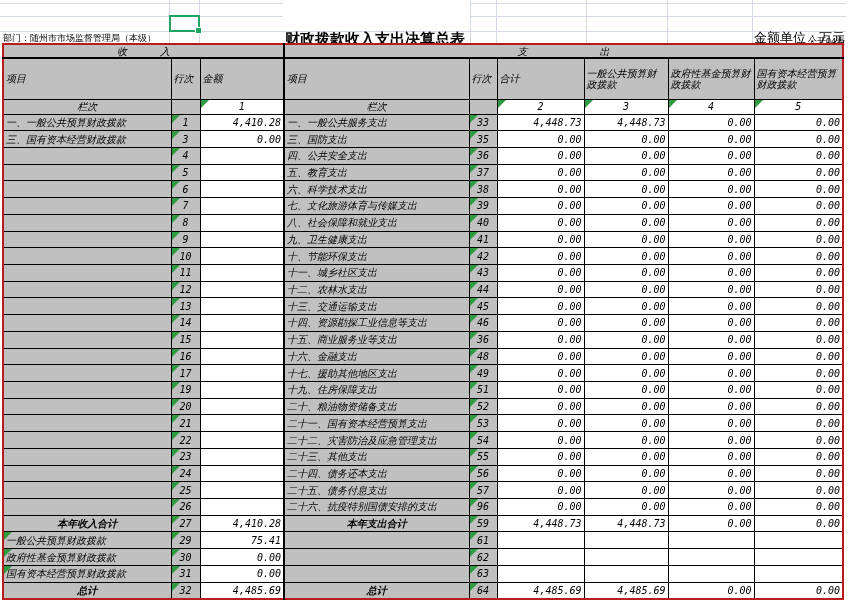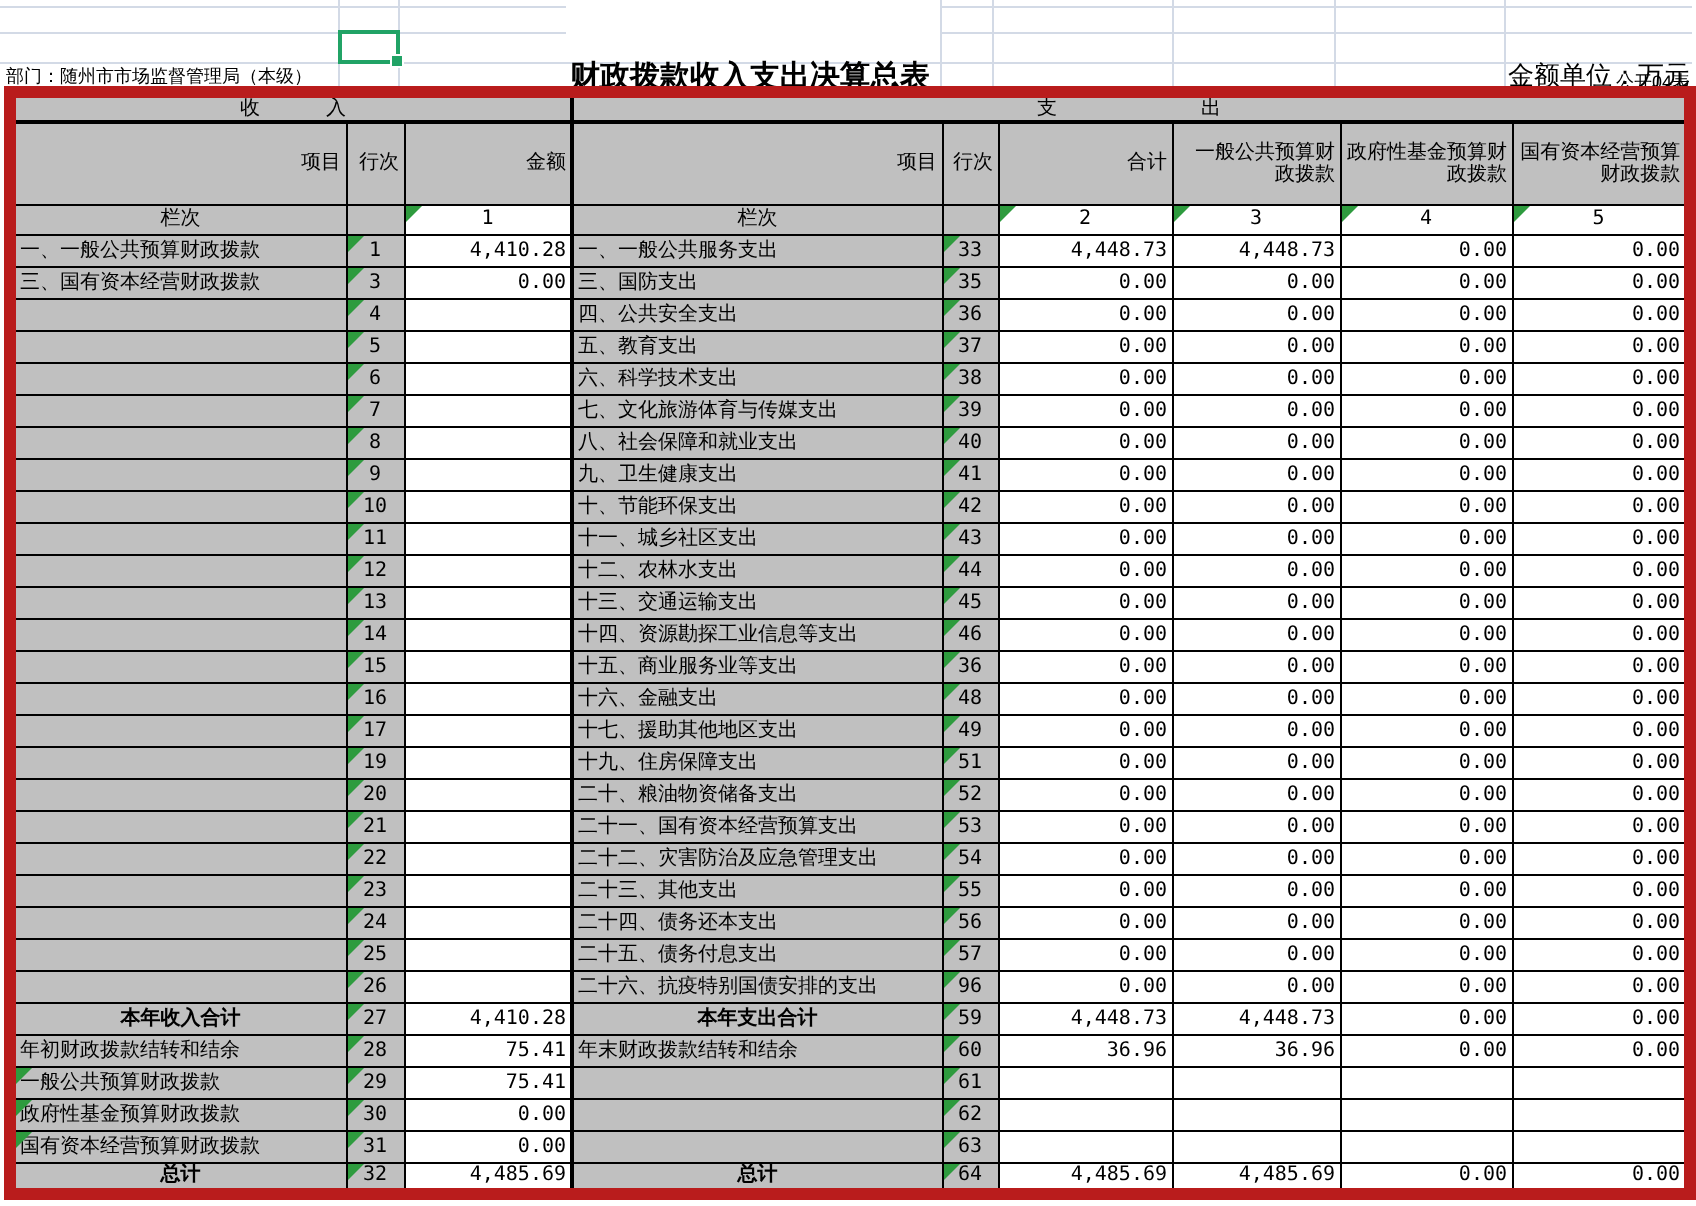--- a/index.html
+++ b/index.html
@@ -17,31 +17,31 @@
   .dept{position:absolute;left:3px;top:33px;font-size:9px;line-height:10px;white-space:nowrap;}
   .code{position:absolute;right:3px;top:36px;font-size:9px;line-height:10px;white-space:nowrap;}
   .unit{position:absolute;right:3px;top:33px;font-size:13px;line-height:10px;white-space:nowrap;}
 
   .sel{position:absolute;left:169px;top:15px;width:31px;height:17px;box-sizing:border-box;
     border:2px solid var(--sel);}
   .sel .handle{position:absolute;right:-4px;bottom:-4px;width:5px;height:5px;
     background:var(--sel);border:1px solid #fff;}
 
   table.sheet{position:absolute;left:2px;top:43px;width:840px;height:557px;
-    border-collapse:collapse;table-layout:fixed;border:6px solid #b91c1c;
-    font-size:10px;line-height:11px;}
+    border-collapse:collapse;table-layout:fixed;border:2px solid #b91c1c;
+    font-size:10px;line-height:11px;font-style:italic;}
   table.sheet th,table.sheet td{border:1px solid #000;padding:0 2px;overflow:hidden;
     box-sizing:border-box;vertical-align:middle;}
   tr.secrow{height:14px;}
   tr.secrow th{background:var(--gray);font-weight:normal;border-bottom:2px solid #000;
     text-align:center;white-space:nowrap;}
   th.sec-in{letter-spacing:33px;text-indent:33px;}
   th.sec-out{letter-spacing:72px;text-indent:72px;}
   tr.hdrrow{height:41px;}
-  tr.hdrrow th{background:var(--gray);font-weight:normal;text-align:right;white-space:normal;}
+  tr.hdrrow th{background:var(--gray);font-weight:normal;text-align:left;white-space:normal;}
   tr.lancirow{height:15px;}
   tbody tr{height:15px;}
   td.lbl{background:var(--gray);text-align:left;white-space:nowrap;}
   td.total{font-weight:bold;text-align:center;}
   td.sub{padding-left:16px;}
   td.rn{background:var(--gray);text-align:center;white-space:nowrap;
     font-family:"DejaVu Sans Mono",monospace;font-size:10px;}
   td.lan{background:var(--gray);text-align:center;white-space:nowrap;}
   td.val{background:#fff;text-align:right;white-space:nowrap;
     font-family:"DejaVu Sans Mono",monospace;font-size:10px;padding-right:3px;}
@@ -390,31 +390,20 @@
         <td class="rn tri">27</td>
         <td class="val divR">4,410.28</td>
         <td class="lbl total">本年支出合计</td>
         <td class="rn tri">59</td>
         <td class="val">4,448.73</td>
         <td class="val">4,448.73</td>
         <td class="val">0.00</td>
         <td class="val">0.00</td>
       </tr>
       <tr>
-        <td class="lbl">年初财政拨款结转和结余</td>
-        <td class="rn tri">28</td>
-        <td class="val divR">75.41</td>
-        <td class="lbl">年末财政拨款结转和结余</td>
-        <td class="rn tri">60</td>
-        <td class="val">36.96</td>
-        <td class="val">36.96</td>
-        <td class="val">0.00</td>
-        <td class="val">0.00</td>
-      </tr>
-      <tr>
         <td class="lbl sub tri">一般公共预算财政拨款</td>
         <td class="rn tri">29</td>
         <td class="val divR">75.41</td>
         <td class="lbl"></td>
         <td class="rn tri">61</td>
         <td class="val"></td>
         <td class="val"></td>
         <td class="val"></td>
         <td class="val"></td>
       </tr>

